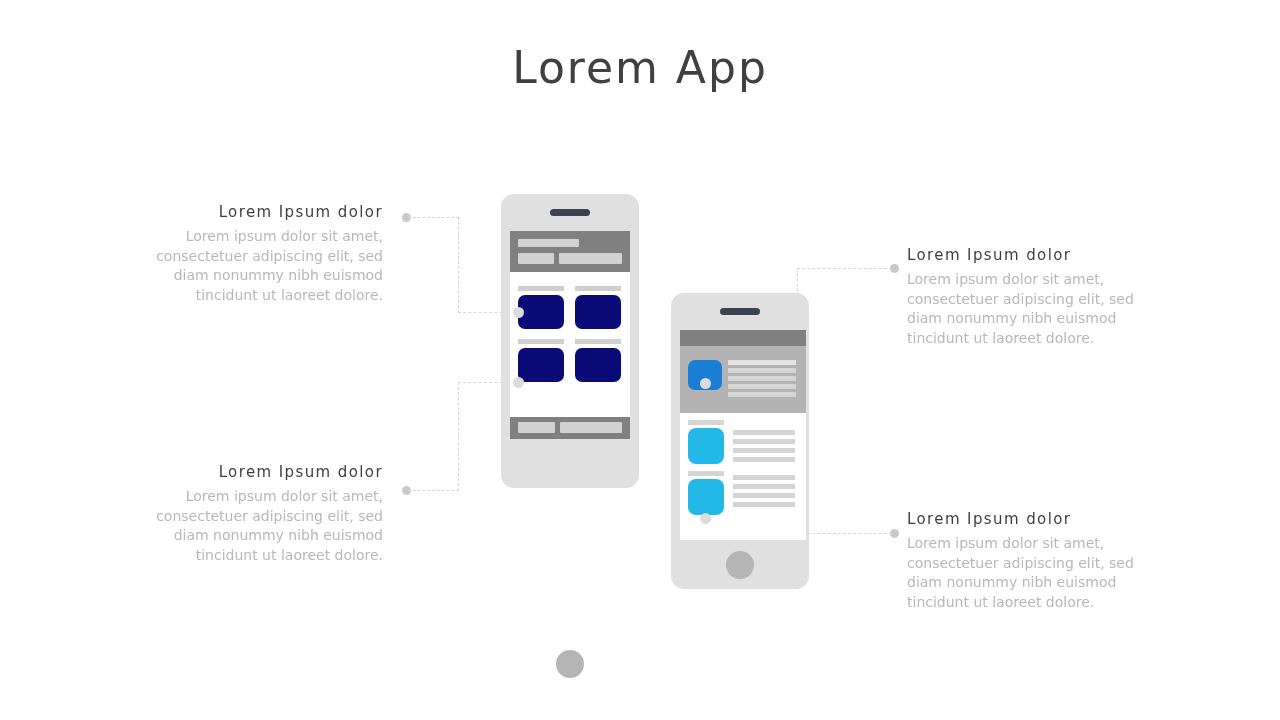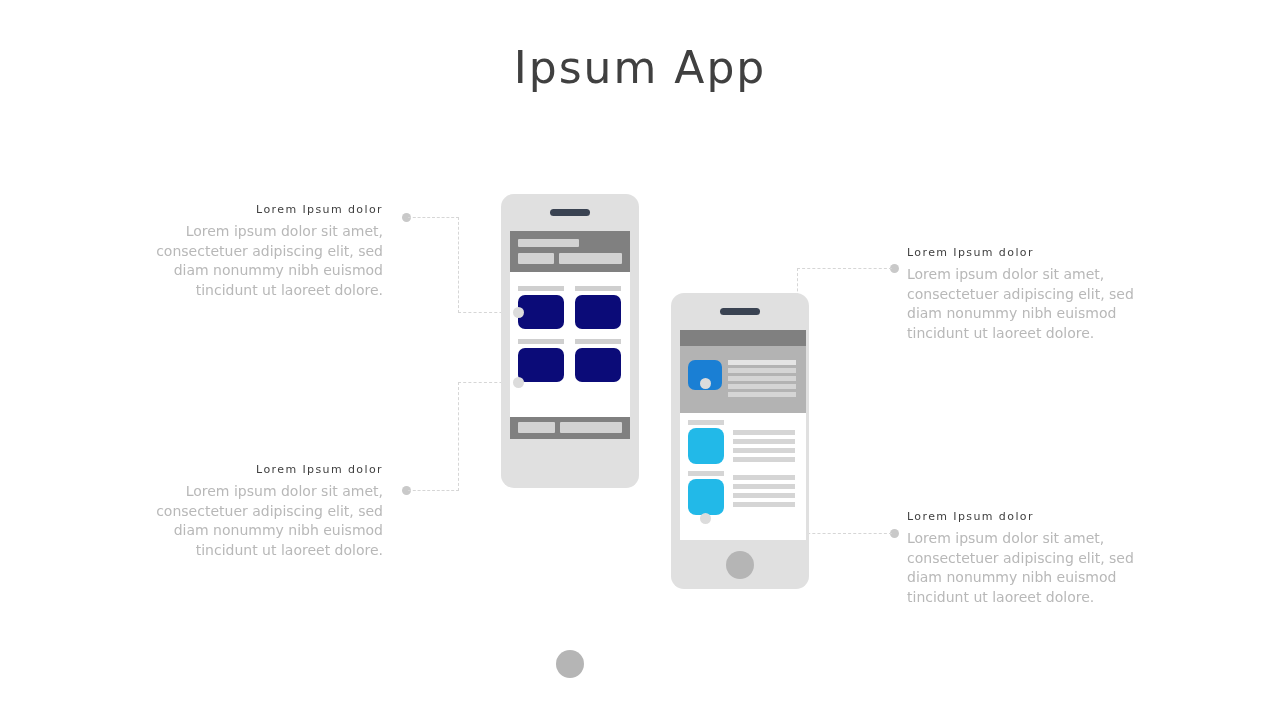--- a/index.html
+++ b/index.html
@@ -32,21 +32,21 @@
     color: #404040;
     letter-spacing: 2px;
   }
 
   
   .callout {
     position: absolute;
     width: 265px;
   }
   .callout .c-head {
-    font-size: 11px;
+    font-size: 15px;
     color: #3f3f3f;
     letter-spacing: 1.4px;
     font-weight: 400;
     margin-bottom: 6px;
     white-space: nowrap;
   }
   .callout .c-body {
     font-size: 14px;
     line-height: 19.5px;
     color: #b8b8b8;
@@ -181,21 +181,21 @@
   }
   .p2-line { position: absolute; background: #e4e4e4; }
   .p2-line-dark { position: absolute; background: #d5d5d5; }
   .p2-caption { position: absolute; background: #d5d5d5; height: 5px; }
 </style>
 </head>
 <body>
 
 <div id="slide">
 
-  <div class="title">Ipsum App</div>
+  <div class="title">Lorem App</div>
 
   <div class="dash-h" style="left:408px; top:217px; width:51px;"></div>
   <div class="dash-v" style="left:458px; top:217px; height:96px;"></div>
   <div class="dash-h" style="left:458px; top:312px; width:60px;"></div>
 
   <div class="dash-h" style="left:408px; top:490px; width:51px;"></div>
   <div class="dash-v" style="left:458px; top:382px; height:109px;"></div>
   <div class="dash-h" style="left:458px; top:382px; width:60px;"></div>
 
   <div class="dash-h" style="left:797px; top:268px; width:95px;"></div>

